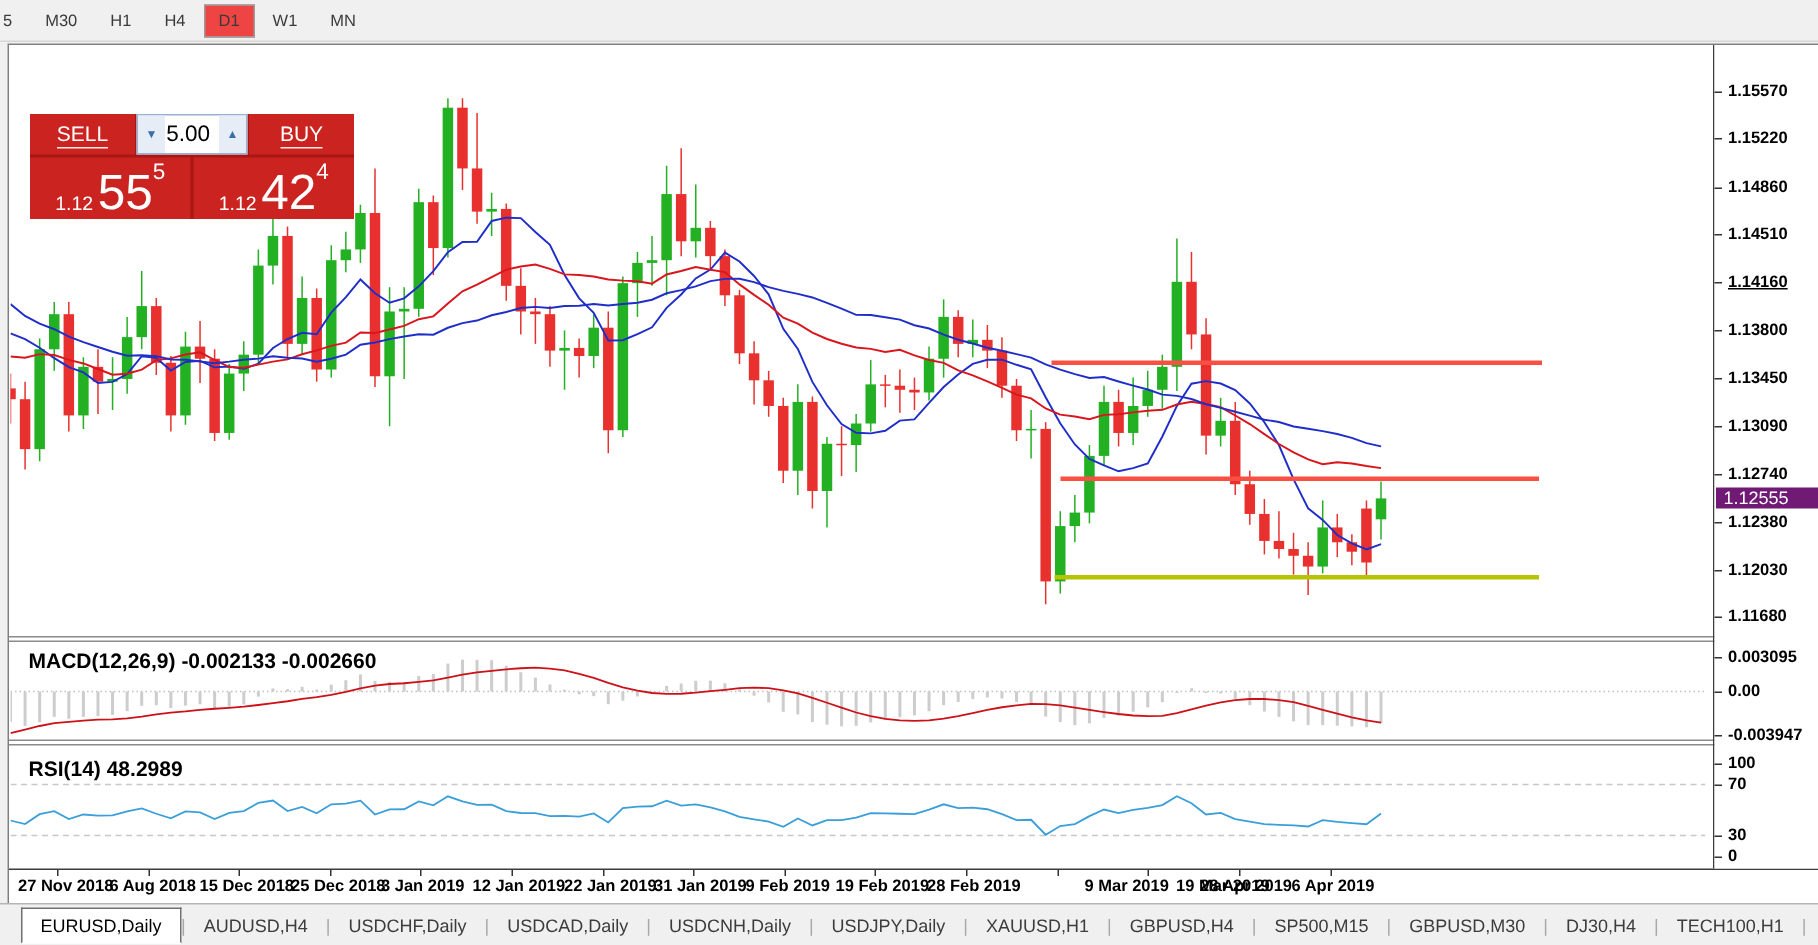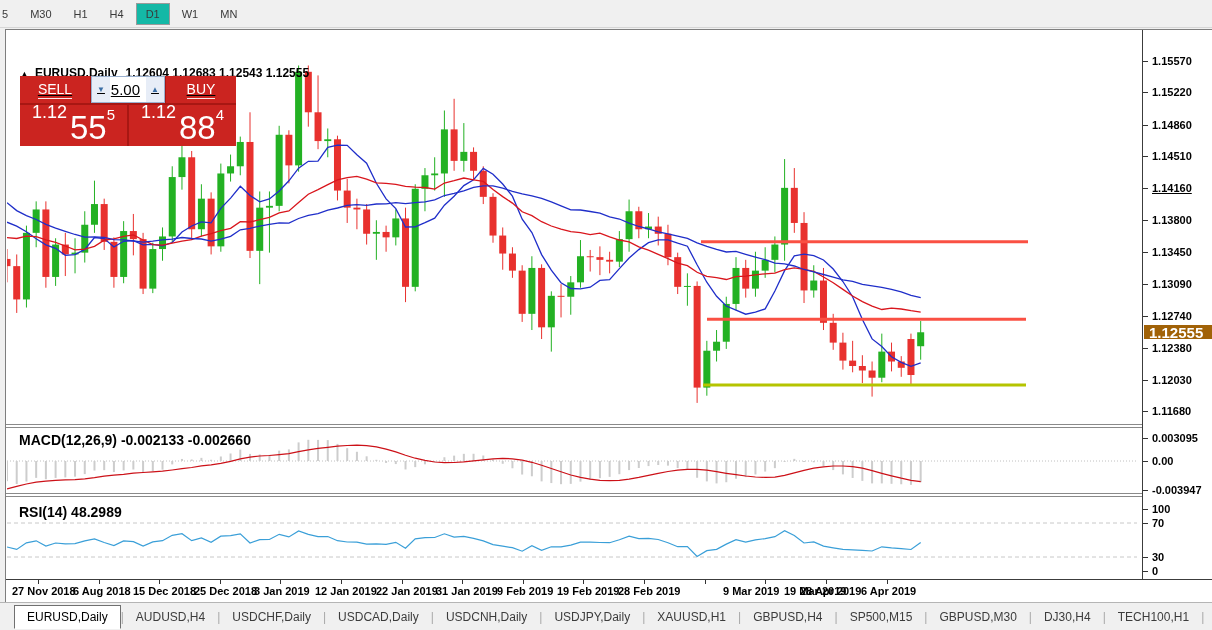--- a/index.html
+++ b/index.html
@@ -1,49 +1,49 @@
 <!DOCTYPE html>
 <html><head>
 <meta charset="utf-8">
 <style>
   html,body{margin:0;padding:0;background:#f0f0f0;font-family:"Liberation Sans",sans-serif;-webkit-font-smoothing:antialiased;}
   #stage{position:relative;width:1212px;height:630px;background:#f0f0f0;overflow:hidden;}
   
   #tf-toolbar{position:absolute;left:0;top:0;width:1212px;height:27px;background:#f0f0f0;border-bottom:1px solid #d6d6d6;display:flex;align-items:center;}
   .tf-btn{font-size:11px;color:#3a3a3a;padding:4px 9px;margin:0 1px;border:1px solid transparent;cursor:default;white-space:nowrap;}
   .tf-btn.first{margin-left:-8px;}
-  .tf-btn.active{background:#14b8a6;border:1px solid #9a9a9a;}
+  .tf-btn.active{background:#ef4444;border:1px solid #9a9a9a;}
   
   #chart-window{position:absolute;left:5px;top:29px;width:1206px;height:572px;background:#ffffff;border:1px solid #7e7e7e;}
   #chart-svg{position:absolute;left:0;top:0;}
   .vsep{position:absolute;background:#3c3c3c;}
   .hsep{position:absolute;background:#8a8a8a;}
   
   #title-line{position:absolute;left:14px;top:36px;font-size:12px;font-weight:700;color:#000;white-space:nowrap;z-index:5;}
   #title-line .arr{font-size:9px;margin-right:6px;}
   #title-ohlc{margin-left:8px;font-weight:700;}
   
   #trade-panel{position:absolute;left:14px;top:46px;width:216px;height:70px;background:#a81713;z-index:6;}
-  #tp-row1{display:flex;height:27px;text-decoration:underline;}
+  #tp-row1{display:flex;height:27px;}
   .tp-btn{background:#cb2420;color:#fff;font-size:14px;display:flex;align-items:center;justify-content:center;flex:0 0 70px;position:relative;}
   .tp-btn span{border-bottom:1px solid rgba(255,255,255,.9);padding-bottom:1px;}
   #tp-spin{flex:1;display:flex;background:#fff;border:1px solid #9ab0cf;margin:0 1px;}
   .spin-btn{width:18px;background:#e7edf7;color:#3a6ea5;font-size:8px;display:flex;align-items:center;justify-content:center;}
   #tp-vol{flex:1;font-size:15px;color:#000;display:flex;align-items:center;justify-content:flex-end;padding-right:6px;}
   #tp-row2{display:flex;height:41px;margin-top:2px;}
   .tp-quote{background:#cb2420;color:#fff;flex:1;display:flex;align-items:flex-end;justify-content:center;padding-bottom:3px;}
   .tp-quote.left{margin-right:2px;}
-  .q-small{font-size:18px;margin:0 3px 20px 0;}
+  .q-small{font-size:13px;margin:0 3px 0 0;}
   .q-big{font-size:33px;line-height:30px;}
   .q-sup{font-size:15px;line-height:15px;align-self:flex-start;margin-top:2px;}
   
   #price-axis{position:absolute;left:1137px;top:0;width:69px;height:549px;background:#fff;z-index:4;}
   .pa-label{position:absolute;left:9px;font-size:11px;font-weight:700;color:#000;transform:translateY(-50%);white-space:nowrap;}
   .pa-tick{position:absolute;left:0;width:5px;height:1px;background:#333;}
-  #cur-tag{position:absolute;left:1px;width:64px;height:14px;background:#a16207;color:#fff;font-size:15px;font-weight:700;display:flex;align-items:center;padding-left:5px;transform:translateY(-50%);}
+  #cur-tag{position:absolute;left:1px;width:64px;height:14px;background:#701a75;color:#fff;font-size:12px;font-weight:400;display:flex;align-items:center;padding-left:5px;transform:translateY(-50%);}
   #date-axis{position:absolute;left:0;top:549px;width:1206px;height:21px;background:#fff;border-top:1px solid #3c3c3c;}
   .da-label{position:absolute;top:5px;font-size:11px;font-weight:700;color:#000;white-space:nowrap;}
   .da-tick{position:absolute;top:0;width:1px;height:4px;background:#333;}
   .ind-label{position:absolute;left:13px;font-size:14px;font-weight:700;color:#000;z-index:5;white-space:nowrap;}
   
   #tab-bar{position:absolute;left:0;top:602px;width:1212px;height:28px;background:#f0f0f0;border-top:1px solid #b5b5b5;display:flex;align-items:center;overflow:hidden;}
   .tab{font-size:12px;color:#3c3c3c;padding:4px 12px;white-space:nowrap;cursor:default;}
   .tab.active{background:#fff;border:1px solid #707070;border-bottom:1px solid #fff;font-weight:400;color:#000;margin-left:14px;}
   .tab-sep{color:#a8a8a8;font-size:12px;}
 </style>
@@ -382,23 +382,20 @@
           </g>
           <path d="M6.0 487.8L15.7 485.4L25.4 483.0L35.2 481.1L44.9 480.2L54.6 479.4L64.3 478.8L74.0 478.6L83.8 477.9L93.5 476.7L103.2 475.2L112.9 474.1L122.6 473.3L132.4 472.2L142.1 471.5L151.8 470.9L161.5 470.1L171.2 469.0L181.0 467.7L190.7 466.5L200.4 464.9L210.1 463.8L219.8 462.3L229.6 460.3L239.3 457.9L249.0 456.1L258.7 455.0L268.4 454.5L278.2 453.6L287.9 452.6L297.6 450.7L307.3 448.8L317.0 447.3L326.8 446.3L336.5 445.2L346.2 444.5L355.9 444.1L365.6 444.7L375.4 445.9L385.1 448.2L394.8 450.9L404.5 454.2L414.2 457.2L424.0 459.4L433.7 461.0L443.4 461.6L453.1 461.5L462.8 460.8L472.6 459.8L482.3 458.9L492.0 457.8L501.7 457.4L511.4 457.8L521.2 459.2L530.9 461.3L540.6 464.2L550.3 467.5L560.0 470.8L569.8 474.0L579.5 476.4L589.2 478.2L598.9 479.3L608.6 479.6L618.4 479.3L628.1 478.1L637.8 476.4L647.5 474.4L657.2 472.3L667.0 470.5L676.7 469.2L686.4 468.3L696.1 468.4L705.8 469.2L715.6 470.7L725.3 472.3L735.0 473.7L744.7 475.0L754.4 476.0L764.2 476.4L773.9 476.2L783.6 474.4L793.3 471.9L803.0 469.4L812.8 467.2L822.5 465.8L832.2 465.0L841.9 465.0L851.6 465.7L861.4 467.1L871.1 469.6L880.8 472.3L890.5 474.8L900.2 477.2L910.0 479.3L919.7 480.7" fill="none" stroke="#cc1118" stroke-width="1.2"></path>
         </g>
         <g clip-path="url(#cRsi)">
           <line x1="6" y1="522" x2="1136" y2="522" stroke="#c8c8c8" stroke-width="1" stroke-dasharray="4,3"></line>
           <line x1="6" y1="556" x2="1136" y2="556" stroke="#c8c8c8" stroke-width="1" stroke-dasharray="4,3"></line>
           <path d="M6.0 546.0L15.7 548.4L25.4 541.8L35.2 539.8L44.9 545.0L54.6 542.0L64.3 542.8L74.0 542.6L83.8 539.9L93.5 537.9L103.2 541.5L112.9 544.5L122.6 539.9L132.4 540.6L142.1 545.0L151.8 540.9L161.5 539.7L171.2 534.3L181.0 532.7L190.7 539.7L200.4 537.0L210.1 541.2L219.8 535.2L229.6 534.7L239.3 532.8L249.0 542.0L258.7 538.6L268.4 538.5L278.2 533.3L287.9 535.9L297.6 529.9L307.3 533.3L317.0 535.6L326.8 535.5L336.5 539.7L346.2 541.0L355.9 541.1L365.6 543.1L375.4 542.9L385.1 543.4L394.8 541.3L404.5 547.3L414.2 537.8L424.0 536.7L433.7 536.5L443.4 532.8L453.1 536.1L462.8 535.3L472.6 537.3L482.3 539.9L492.0 543.6L501.7 545.2L511.4 546.7L521.2 550.2L530.9 544.7L540.6 549.3L550.3 545.8L560.0 545.8L569.8 544.1L579.5 541.1L589.2 541.2L598.9 541.5L608.6 541.7L618.4 538.7L628.1 535.2L637.8 537.7L647.5 537.4L657.2 538.5L667.0 541.8L676.7 545.7L686.4 545.5L696.1 555.5L705.8 549.7L715.6 548.4L725.3 543.1L735.0 538.7L744.7 541.1L754.4 538.9L764.2 537.6L773.9 535.7L783.6 529.8L793.3 534.5L803.0 542.0L812.8 540.9L822.5 545.1L832.2 546.8L841.9 548.4L851.6 548.9L861.4 549.3L871.1 550.0L880.8 545.8L890.5 546.9L900.2 547.7L910.0 548.5L919.7 541.4" fill="none" stroke="#3a9fd8" stroke-width="1.2"></path>
         </g>
       </svg>
 
-    <div id="title-line">
-      <span class="arr">▲</span><span>EURUSD,Daily</span><span id="title-ohlc">1.12604 1.12683 1.12543 1.12555</span>
-    </div>
 
     <div id="trade-panel">
       <div id="tp-row1">
         <div class="tp-btn">
             <span>SELL</span>
           </div>
         <div id="tp-spin">
           <div class="spin-btn">▼</div>
           <div id="tp-vol">5.00</div>
           <div class="spin-btn">▲</div>
@@ -408,21 +405,21 @@
           </div>
       </div>
       <div id="tp-row2">
         <div class="tp-quote left">
           <span class="q-small">1.12</span>
             <span class="q-big">55</span>
             <span class="q-sup">5</span>
         </div>
         <div class="tp-quote">
           <span class="q-small">1.12</span>
-            <span class="q-big">88</span>
+            <span class="q-big">42</span>
             <span class="q-sup">4</span>
         </div>
       </div>
     </div>
 
     <div class="ind-label" style="top:402px">MACD(12,26,9) -0.002133 -0.002660</div>
     <div class="ind-label" style="top:474px">RSI(14) 48.2989</div>
 
     <div id="price-axis">
         <div class="pa-label" style="top: 31px;">1.15570</div>

